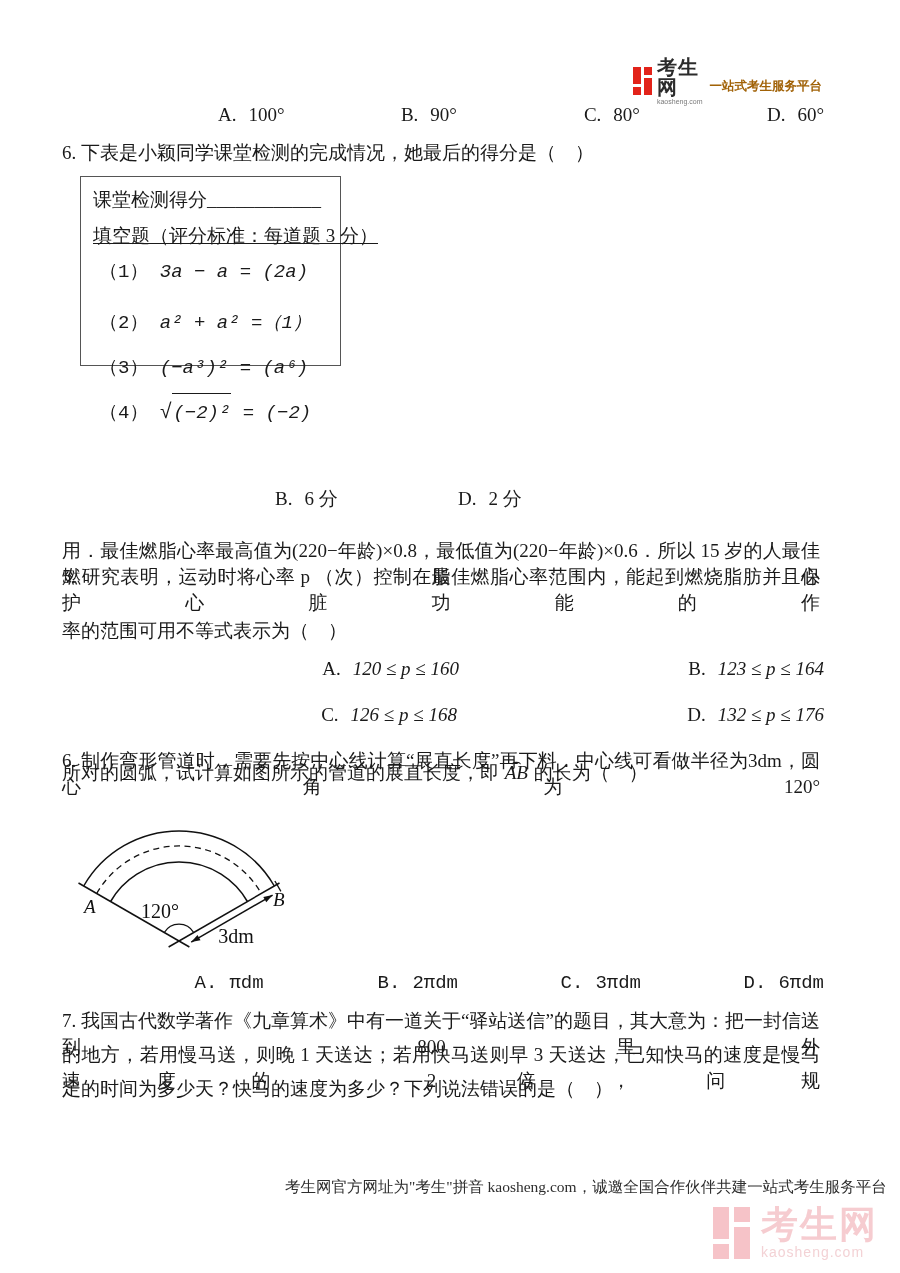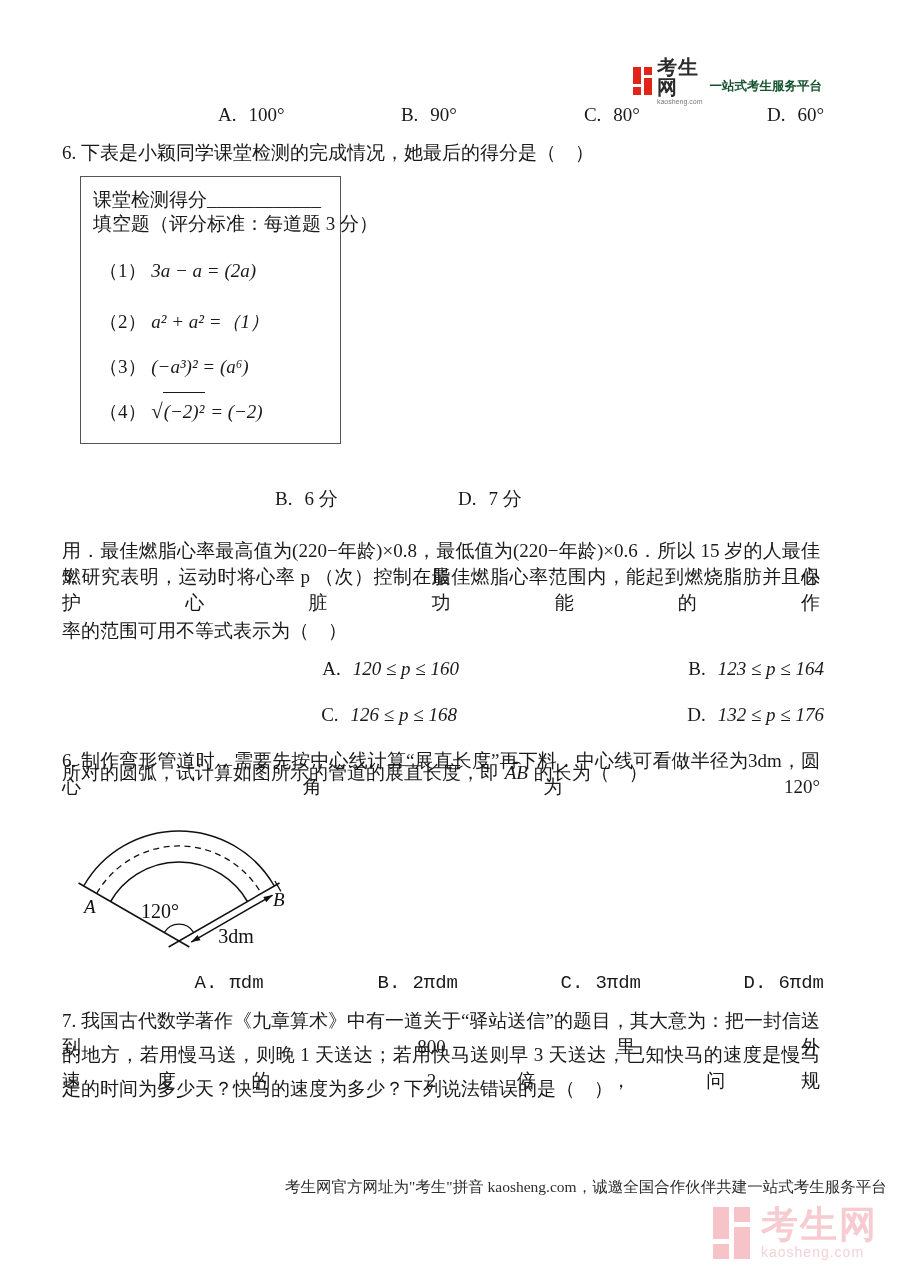--- a/index.html
+++ b/index.html
@@ -19,34 +19,34 @@
   .logo-top { top:64px; left:647px; width:175px; height:34px; display:flex; align-items:center; }
   .logo-mark { position:relative; width:20px; height:28px; flex:0 0 auto; }
   .logo-mark .b { position:absolute; background:#e2231a; }
   .logo-mark .b1 { left:0; top:0; width:8px; height:17px; }
   .logo-mark .b2 { left:0; top:20px; width:8px; height:8px; }
   .logo-mark .b3 { left:11px; top:0; width:8px; height:8px; }
   .logo-mark .b4 { left:11px; top:11px; width:8px; height:17px; }
   .logo-txt { margin-left:4px; line-height:1; }
   .logo-brand { font-family:"Liberation Sans", sans-serif; font-weight:bold; font-size:20px; color:#2b2b2b; letter-spacing:1px; }
   .logo-domain { font-family:"Liberation Sans", sans-serif; font-size:7px; color:#7a7a7a; margin-top:1px; }
-  .logo-tagline { font-family:"Liberation Sans", sans-serif; font-weight:bold; font-size:12.5px; color:#14532d; margin-left:7px; margin-top:10px; white-space:nowrap; }
+  .logo-tagline { font-family:"Liberation Sans", sans-serif; font-weight:bold; font-size:12.5px; color:#a16207; margin-left:7px; margin-top:10px; white-space:nowrap; }
 
   
   .line { left:62px; width:758px; white-space:nowrap; }
   .just { white-space:normal; text-align:justify; text-align-last:justify; }
 
   .optrow4 { left:84px; width:740px; display:grid; grid-template-columns:183px 183px 183px auto; }
   .optrow2 { left:84px; width:740px; display:grid; grid-template-columns:366px auto; }
   .opt .lab { margin-right:12px; }
 
   
-  .qtable { left:80px; top:176px; width:261px; height:268px; border:1.5px solid #555; background:#fff; }
+  .qtable { left:80px; top:176px; width:261px; height:190px; border:1.5px solid #555; background:#fff; }
   .qtable .row { position:absolute; left:12px; white-space:nowrap; }
-  .qtable .frow { left:18px; }
+  .qtable .frow { left:18px;font-family:Liberation Mono, monospace; }
   .math { font-style:italic; }
   .radicand { border-top:1.4px solid #1a1a1a; padding:8px 1px; }
   .sqrt { font-style:normal; font-size:1.1em; }
 
   
   .overarc { position:relative; font-style:italic; display:inline-block; padding:0 1px; }
   .arc-glyph { position:absolute; left:50%; top:-0.62em; transform:translateX(-50%);
                font-family:"DejaVu Sans", sans-serif; font-size:0.85em; font-style:normal; }
 
   
@@ -92,30 +92,30 @@
     <span class="opt"><span class="lab">A.</span><span>100°</span></span>
     <span class="opt"><span class="lab">B.</span><span>90°</span></span>
     <span class="opt"><span class="lab">C.</span><span>80°</span></span>
     <span class="opt"><span class="lab">D.</span><span>60°</span></span>
   </div>
 
   <div class="abs line" style="top:140px;">6. 下表是小颖同学课堂检测的完成情况，她最后的得分是（　）</div>
 
   <div class="abs qtable">
     <div class="row" style="top:10px;">课堂检测得分____________</div>
-    <div class="row" style="top:34px;">填空题（评分标准：每道题 3 分）</div>
+    <div class="row" style="top:46px;text-decoration:underline;">填空题（评分标准：每道题 3 分）</div>
     <div class="row frow" style="top:81px;"><span>（1）</span> <span class="math">3a − a = (2a)</span></div>
     <div class="row frow" style="top:132px;"><span>（2）</span> <span class="math">a² + a² =（1）</span></div>
     <div class="row frow" style="top:177px;"><span>（3）</span> <span class="math">(−a³)² = (a⁶)</span></div>
     <div class="row frow" style="top:222px;"><span>（4）</span> <span class="math"><span class="sqrt">√</span><span class="radicand">(−2)²</span><span> = (−2)</span></span></div>
   </div>
 
   <div class="abs optrow4" style="top:486px;">
     <span class="opt"><span class="lab">B.</span><span>6 分</span></span>
-    <span class="opt"><span class="lab">D.</span><span>7 分</span></span>
+    <span class="opt"><span class="lab">D.</span><span>2 分</span></span>
   </div>
 
   <div class="abs line just" style="top:564px;">5. 研究表明，运动时将心率 p （次）控制在最佳燃脂心率范围内，能起到燃烧脂肪并且保护心脏功能的作</div>
   <div class="abs line just" style="top:538px;">用．最佳燃脂心率最高值为(220−年龄)×0.8，最低值为(220−年龄)×0.6．所以 15 岁的人最佳燃脂心</div>
   <div class="abs line" style="top:618px;">率的范围可用不等式表示为（　）</div>
 
   <div class="abs optrow2" style="top:658px;">
     <span class="opt"><span class="lab">A.</span><span class="math">120 ≤ p ≤ 160</span></span>
     <span class="opt"><span class="lab">B.</span><span class="math">123 ≤ p ≤ 164</span></span>
   </div>

